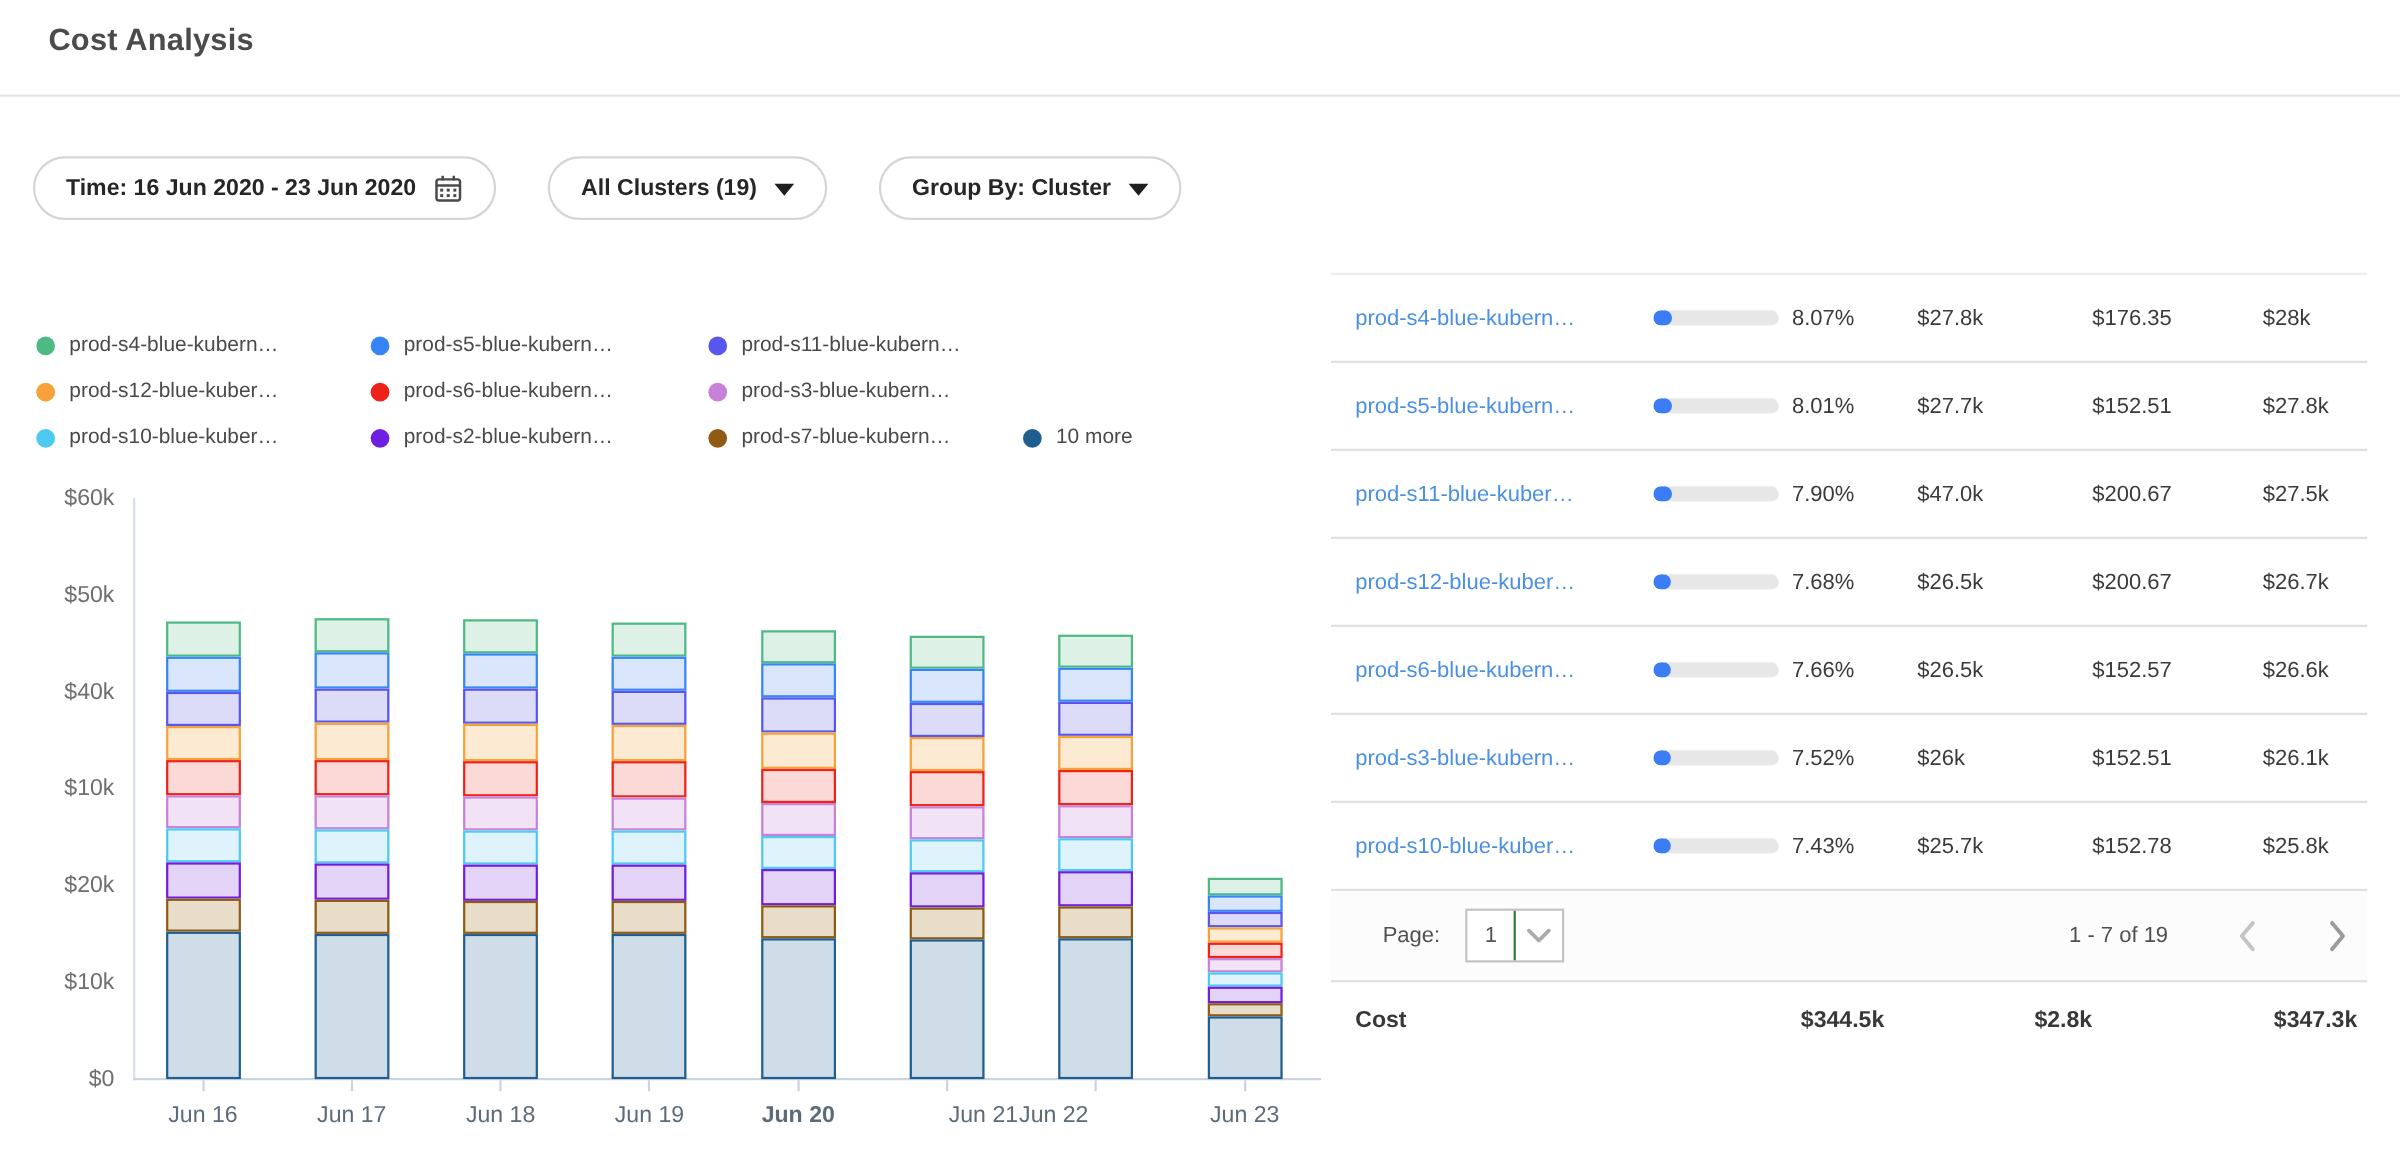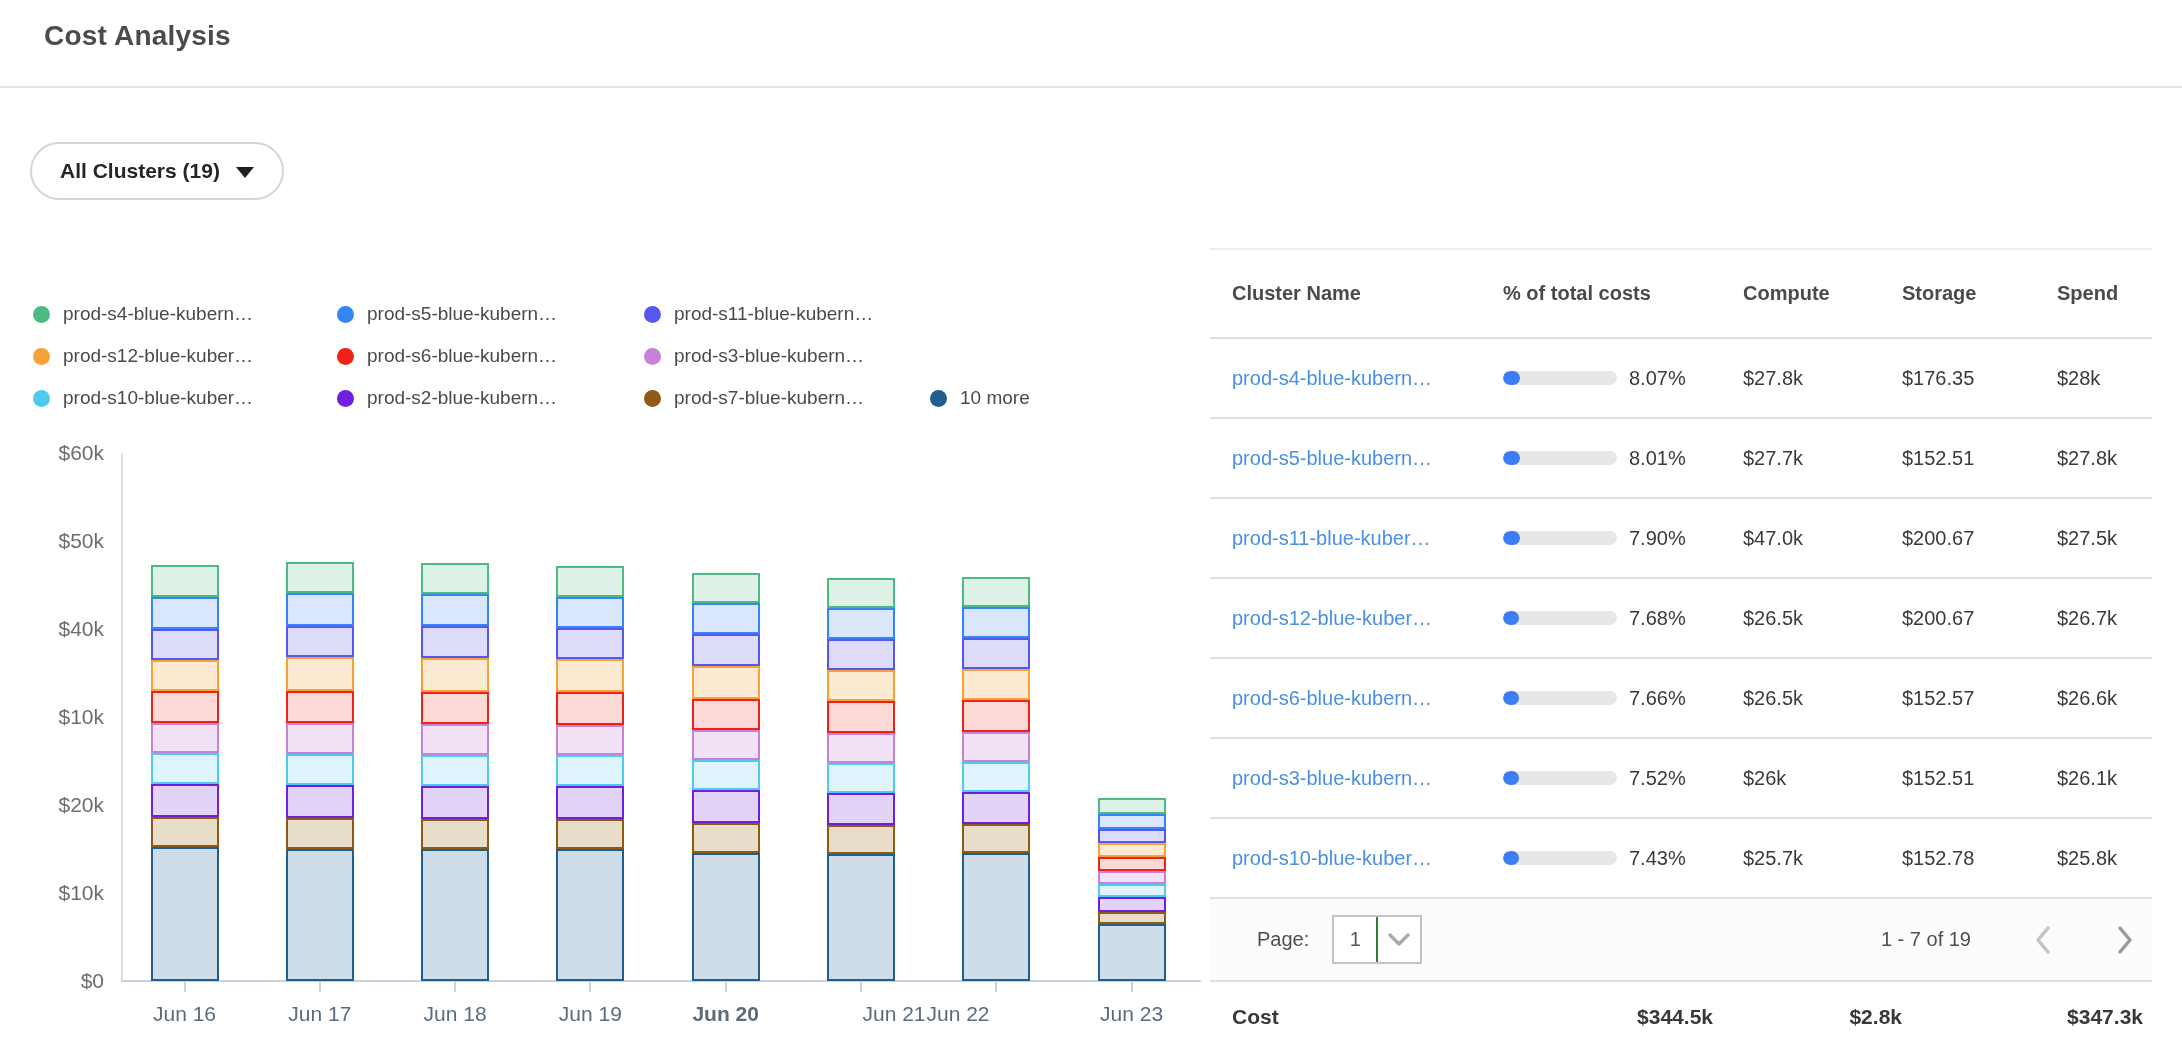--- a/index.html
+++ b/index.html
@@ -71,21 +71,42 @@
 <body>
 
 <div class="page">
 
   <header>
     <h1>Cost Analysis</h1>
   </header>
 
   <div class="filters">
     <button class="pill">
+      <span>Time: 16 Jun 2020 - 23 Jun 2020</span>
+      <svg class="cal" viewBox="0 0 24 24" fill="none" stroke="#4a4a4a" stroke-width="2">
+        <rect x="2.5" y="4.5" width="19" height="17" rx="2"></rect>
+        <line x1="2.5" y1="9.5" x2="21.5" y2="9.5"></line>
+        <line x1="7.5" y1="1.5" x2="7.5" y2="5.5"></line>
+        <line x1="16.5" y1="1.5" x2="16.5" y2="5.5"></line>
+        <g stroke="none" fill="#4a4a4a">
+          <rect x="5.5" y="12" width="2.4" height="2.4"></rect>
+            <rect x="10.8" y="12" width="2.4" height="2.4"></rect>
+            <rect x="16.1" y="12" width="2.4" height="2.4"></rect>
+          <rect x="5.5" y="16.4" width="2.4" height="2.4"></rect>
+            <rect x="10.8" y="16.4" width="2.4" height="2.4"></rect>
+            <rect x="16.1" y="16.4" width="2.4" height="2.4"></rect>
+        </g>
+      </svg>
+    </button>
+    <button class="pill">
       <span>All Clusters (19)</span>
+      <span class="caret"></span>
+    </button>
+    <button class="pill">
+      <span>Group By: Cluster</span>
       <span class="caret"></span>
     </button>
   </div>
 
   <div class="main">
 
     <section class="chart-col">
       <div class="legend">
           <div class="lrow">
             <span class="litem">
@@ -253,27 +274,20 @@
             <div class="seg" style="height: 14.08px; border-color: rgb(238, 34, 25); background: rgb(251, 217, 214);"></div>
             <div class="seg" style="height: 14.08px; border-color: rgb(246, 161, 58); background: rgb(252, 234, 211);"></div>
             <div class="seg" style="height: 14.08px; border-color: rgb(87, 87, 239); background: rgb(220, 220, 249);"></div>
             <div class="seg" style="height: 14.96px; border-color: rgb(53, 133, 246); background: rgb(217, 230, 251);"></div>
             <div class="seg" style="height: 15.84px; border-color: rgb(77, 186, 132); background: rgb(222, 241, 230);"></div>
           </div>
         </div>
     </section>
 
     <section class="table-col">
-      <div class="thead">
-        <span>Cluster Name</span>
-        <span>% of total costs</span>
-        <span>Compute</span>
-        <span>Storage</span>
-        <span>Spend</span>
-      </div>
 
       <div id="tbody">
         <div class="trow">
           <a class="cname">prod-s4-blue-kubern…</a>
           <div class="pct-cell">
             <div class="track">
                 <div class="fill" style="width: 17px;"></div>
               </div>
             <span class="pct-text num">8.07%</span>
           </div>

